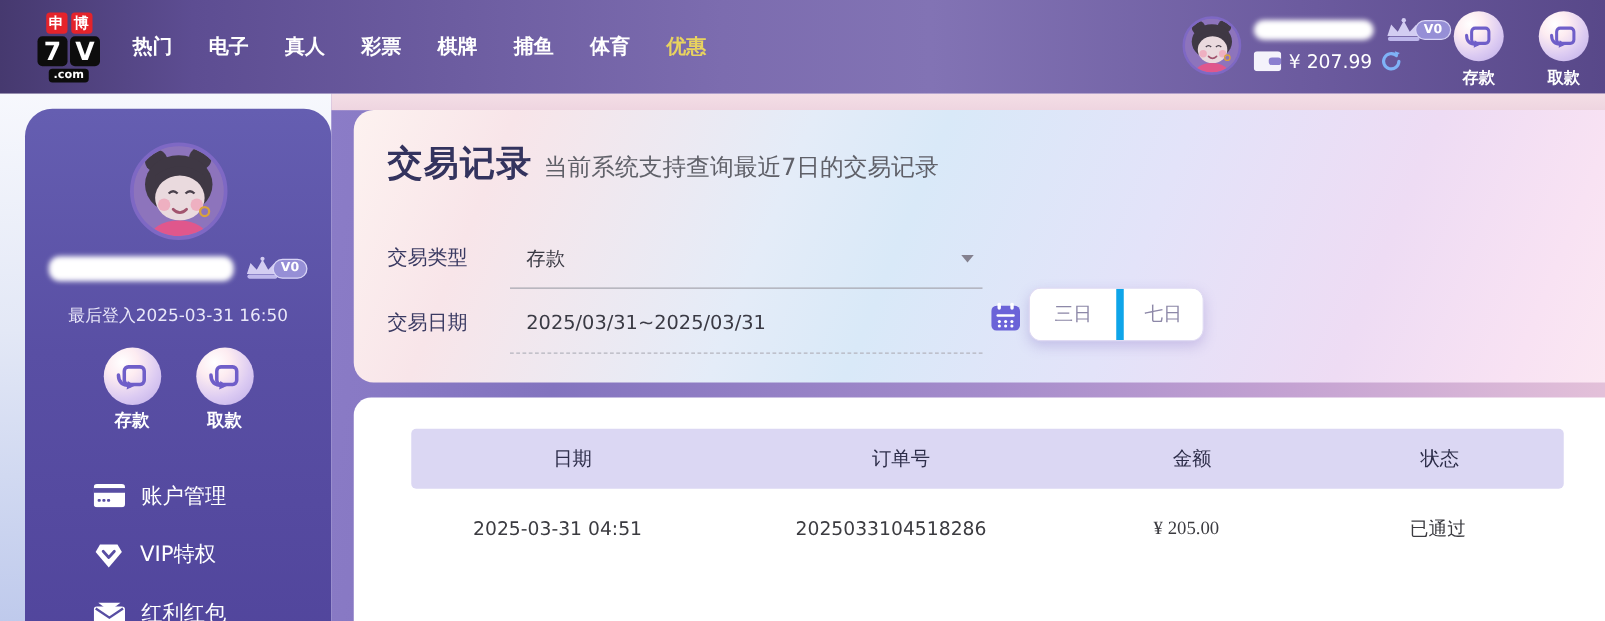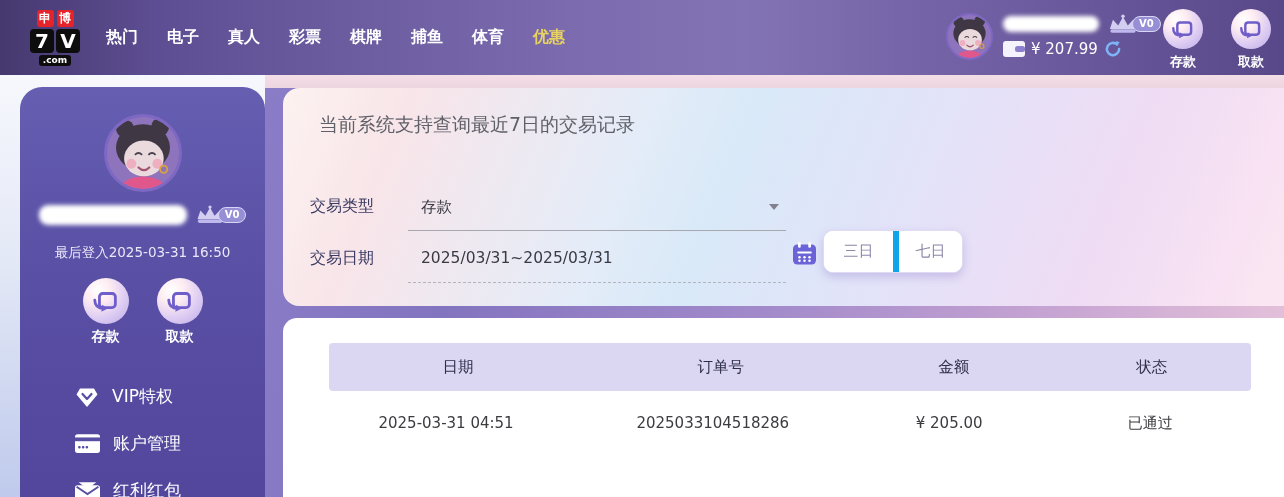--- a/index.html
+++ b/index.html
@@ -93,21 +93,21 @@
     font-size:15px; color:#8d88a8; background:#fff; cursor:pointer; }
   .range-btn + .range-btn { border-left:6px solid #0ea5e9; }
   .range-btn.active { background:linear-gradient(180deg,#8275c5,#695ab0); color:#fff; }
 
   .table-panel { position:absolute; left:18px; right:0; top:243px; bottom:0;
     border-radius:14px 0 0 0; background:#fff; }
   .t-header { position:absolute; left:32px; right:33px; top:25px; height:48px;
     background:#dbd7f3; border-radius:4px; display:flex; align-items:center;margin-left:14px; }
   .t-row { position:absolute; left:32px; right:33px; top:73px; height:64px; display:flex; align-items:center; }
   .t-cell { text-align:center; }
-  .c1 { width:28%; } .c2 { width:29%; } .c3 { width:21.5%; } .c4 { width:21.5%; }
+  .c1 { width:28%; } .c2 { width:29%; } .c3 { width:21.5%;font-family:Liberation Serif, serif; } .c4 { width:21.5%; }
   .t-header .t-cell { font-size:15.5px; font-weight:500; color:#2e2e4a; }
   .t-row .t-cell { font-size:15px; color:#3b3b40; }
 </style>
 </head>
 <body>
 
 <div class="page">
 
   <header class="navbar">
     <div class="logo">
@@ -269,52 +269,53 @@
                 <path d="M4 15 q0 9 10 9" fill="none" stroke="#6f5ec9" stroke-width="3" stroke-linecap="round"></path>
                 <path d="M12 20 l6 4 -7 3.4 z" fill="#6f5ec9"></path>
               </svg>
             </span>
             <span class="lbl">取款</span>
           </div>
         </div>
 
         <div class="side-menu">
           <div class="menu-item">
-            <svg width="24" height="24" viewBox="0 0 24 24">
-              <path d="M5 3.5 h14 l3.5 6 L12 22 1.5 9.5 Z" fill="#fff"></path>
-              <path d="M7.5 9 l4.5 5 4.5 -5" stroke="#584ea3" stroke-width="2.2" fill="none" stroke-linecap="round" stroke-linejoin="round"></path>
-            </svg>
-            <span>VIP特权</span>
-          </div>
-          <div class="menu-item">
             <svg width="25" height="19" viewBox="0 0 24 18">
               <rect width="24" height="18" rx="2.5" fill="#fff"></rect>
               <rect y="3.2" width="24" height="3.6" fill="#584ea3"></rect>
               <rect x="3" y="11.5" width="2.4" height="2.2" rx=".8" fill="#584ea3"></rect>
               <rect x="6.6" y="11.5" width="2.4" height="2.2" rx=".8" fill="#584ea3"></rect>
               <rect x="10.2" y="11.5" width="2.4" height="2.2" rx=".8" fill="#584ea3"></rect>
             </svg>
             <span>账户管理</span>
           </div>
           <div class="menu-item">
+            <svg width="24" height="24" viewBox="0 0 24 24">
+              <path d="M5 3.5 h14 l3.5 6 L12 22 1.5 9.5 Z" fill="#fff"></path>
+              <path d="M7.5 9 l4.5 5 4.5 -5" stroke="#584ea3" stroke-width="2.2" fill="none" stroke-linecap="round" stroke-linejoin="round"></path>
+            </svg>
+            <span>VIP特权</span>
+          </div>
+          <div class="menu-item">
             <svg width="25" height="20" viewBox="0 0 24 19">
               <path d="M3.5 1 h17 l-8.5 6.5 Z" fill="#fff"></path>
               <rect y="4" width="24" height="15" rx="2.5" fill="#fff"></rect>
               <path d="M1.5 5.5 l10.5 7 10.5 -7" stroke="#584ea3" stroke-width="1.8" fill="none"></path>
             </svg>
             <span>红利红包</span>
           </div>
         </div>
       </div>
     </aside>
 
     <main class="main-zone">
 
       <section class="filter-panel">
         <div class="panel-head">
+          <span class="panel-title">交易记录</span>
           <span class="panel-sub">当前系统支持查询最近7日的交易记录</span>
         </div>
 
         <span class="f-label" style="top:108px">交易类型</span>
         <span class="f-value" style="top:109px">存款</span>
         <span class="chevron-down"></span>
         <div class="line solid" style="top:142px"></div>
 
         <span class="f-label" style="top:160px">交易日期</span>
         <span class="f-value" style="top:161px">2025/03/31~2025/03/31</span>

